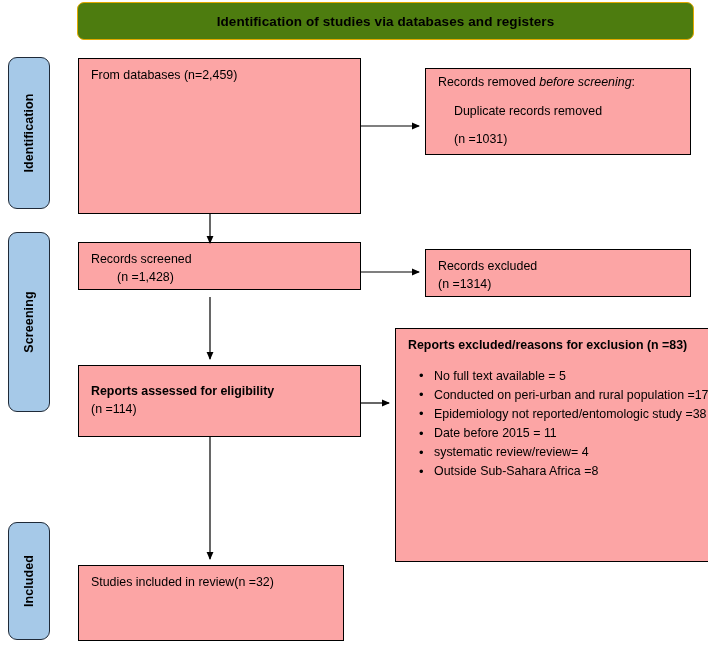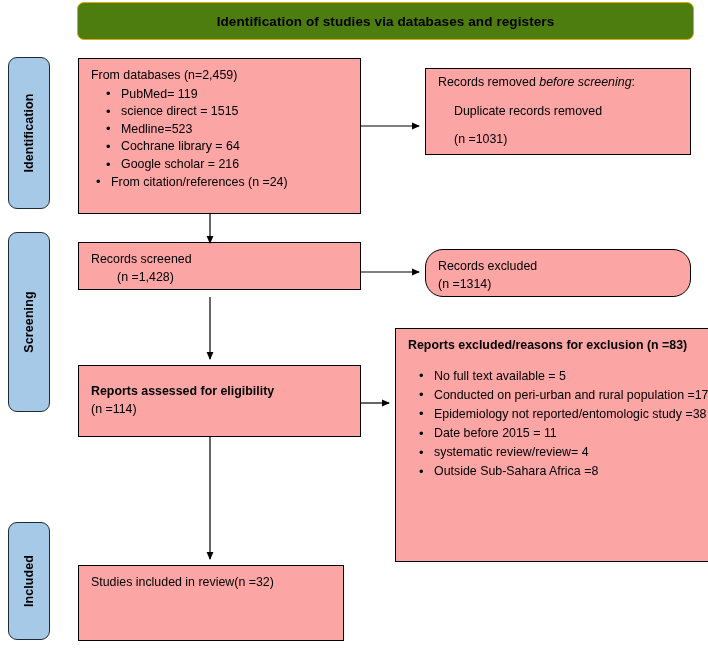--- a/index.html
+++ b/index.html
@@ -100,21 +100,21 @@
     font-size: 13px;
   }
   ul.bullets.tight > li { margin-bottom: 0; }
   ul.bullets.reasons { padding-left: 26px; }
   ul.bullets.reasons > li { margin-bottom: 1.5px; }
 
   
   #box-databases      { left: 78px;  top: 58px;  width: 283px; height: 156px; }
   #box-duplicates     { left: 425px; top: 68px;  width: 266px; height: 87px; }
   #box-screened       { left: 78px;  top: 242px; width: 283px; height: 48px;  }
-  #box-excluded       { left: 425px; top: 249px; width: 266px; height: 48px; border-radius: 18px;  }
+  #box-excluded       { left: 425px; top: 249px; width: 266px; height: 48px;  }
   #box-eligibility    { left: 78px;  top: 365px; width: 283px; height: 72px;  }
   #box-reasons        { left: 395px; top: 328px; width: 347px; height: 234px; }
   #box-included       { left: 78px;  top: 565px; width: 266px; height: 76px;  }
 
   #box-databases .lead { margin-bottom: 1px; }
   #box-reasons .reasons-title { font-weight: bold; margin-bottom: 14px; line-height: 1.35; }
 
   
   svg.connectors {
     position: absolute;
@@ -139,28 +139,20 @@
   </div>
   <div class="stage-pill" id="pill-screening">
     <span class="stage-pill-label">Screening</span>
   </div>
   <div class="stage-pill" id="pill-included">
     <span class="stage-pill-label">Included</span>
   </div>
 
   <div class="box" id="box-databases">
     <div class="lead">From databases (n=2,459)</div>
-    <ul class="bullets tight">
-      <li>PubMed= 119</li>
-      <li>science direct = 1515</li>
-      <li>Medline=523</li>
-      <li>Cochrane library = 64</li>
-      <li>Google scholar = 216</li>
-      <li style="margin-left:-10px;">From citation/references (n =24)</li>
-    </ul>
   </div>
 
   <div class="box" id="box-duplicates" style="display:flex;flex-direction:column;justify-content:center;">
     <div>
       <span>Records removed </span><span class="em-italic">before screening</span><span>:</span>
     </div>
     <div class="indent-2">Duplicate records removed</div>
     <div class="indent-2">(n =1031)</div>
   </div>
 

